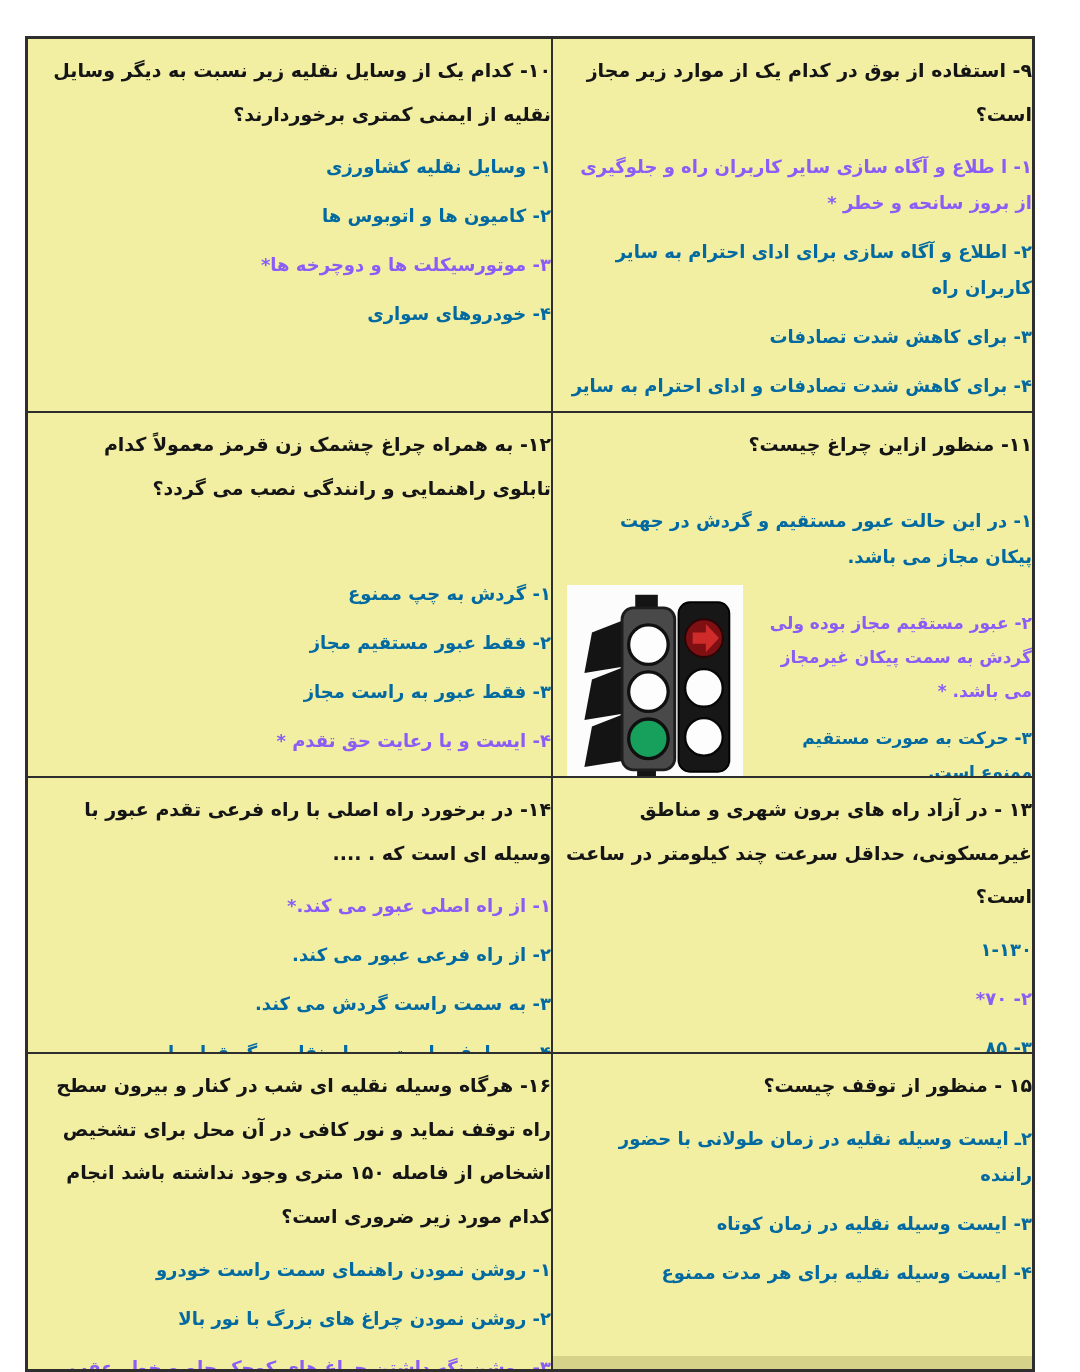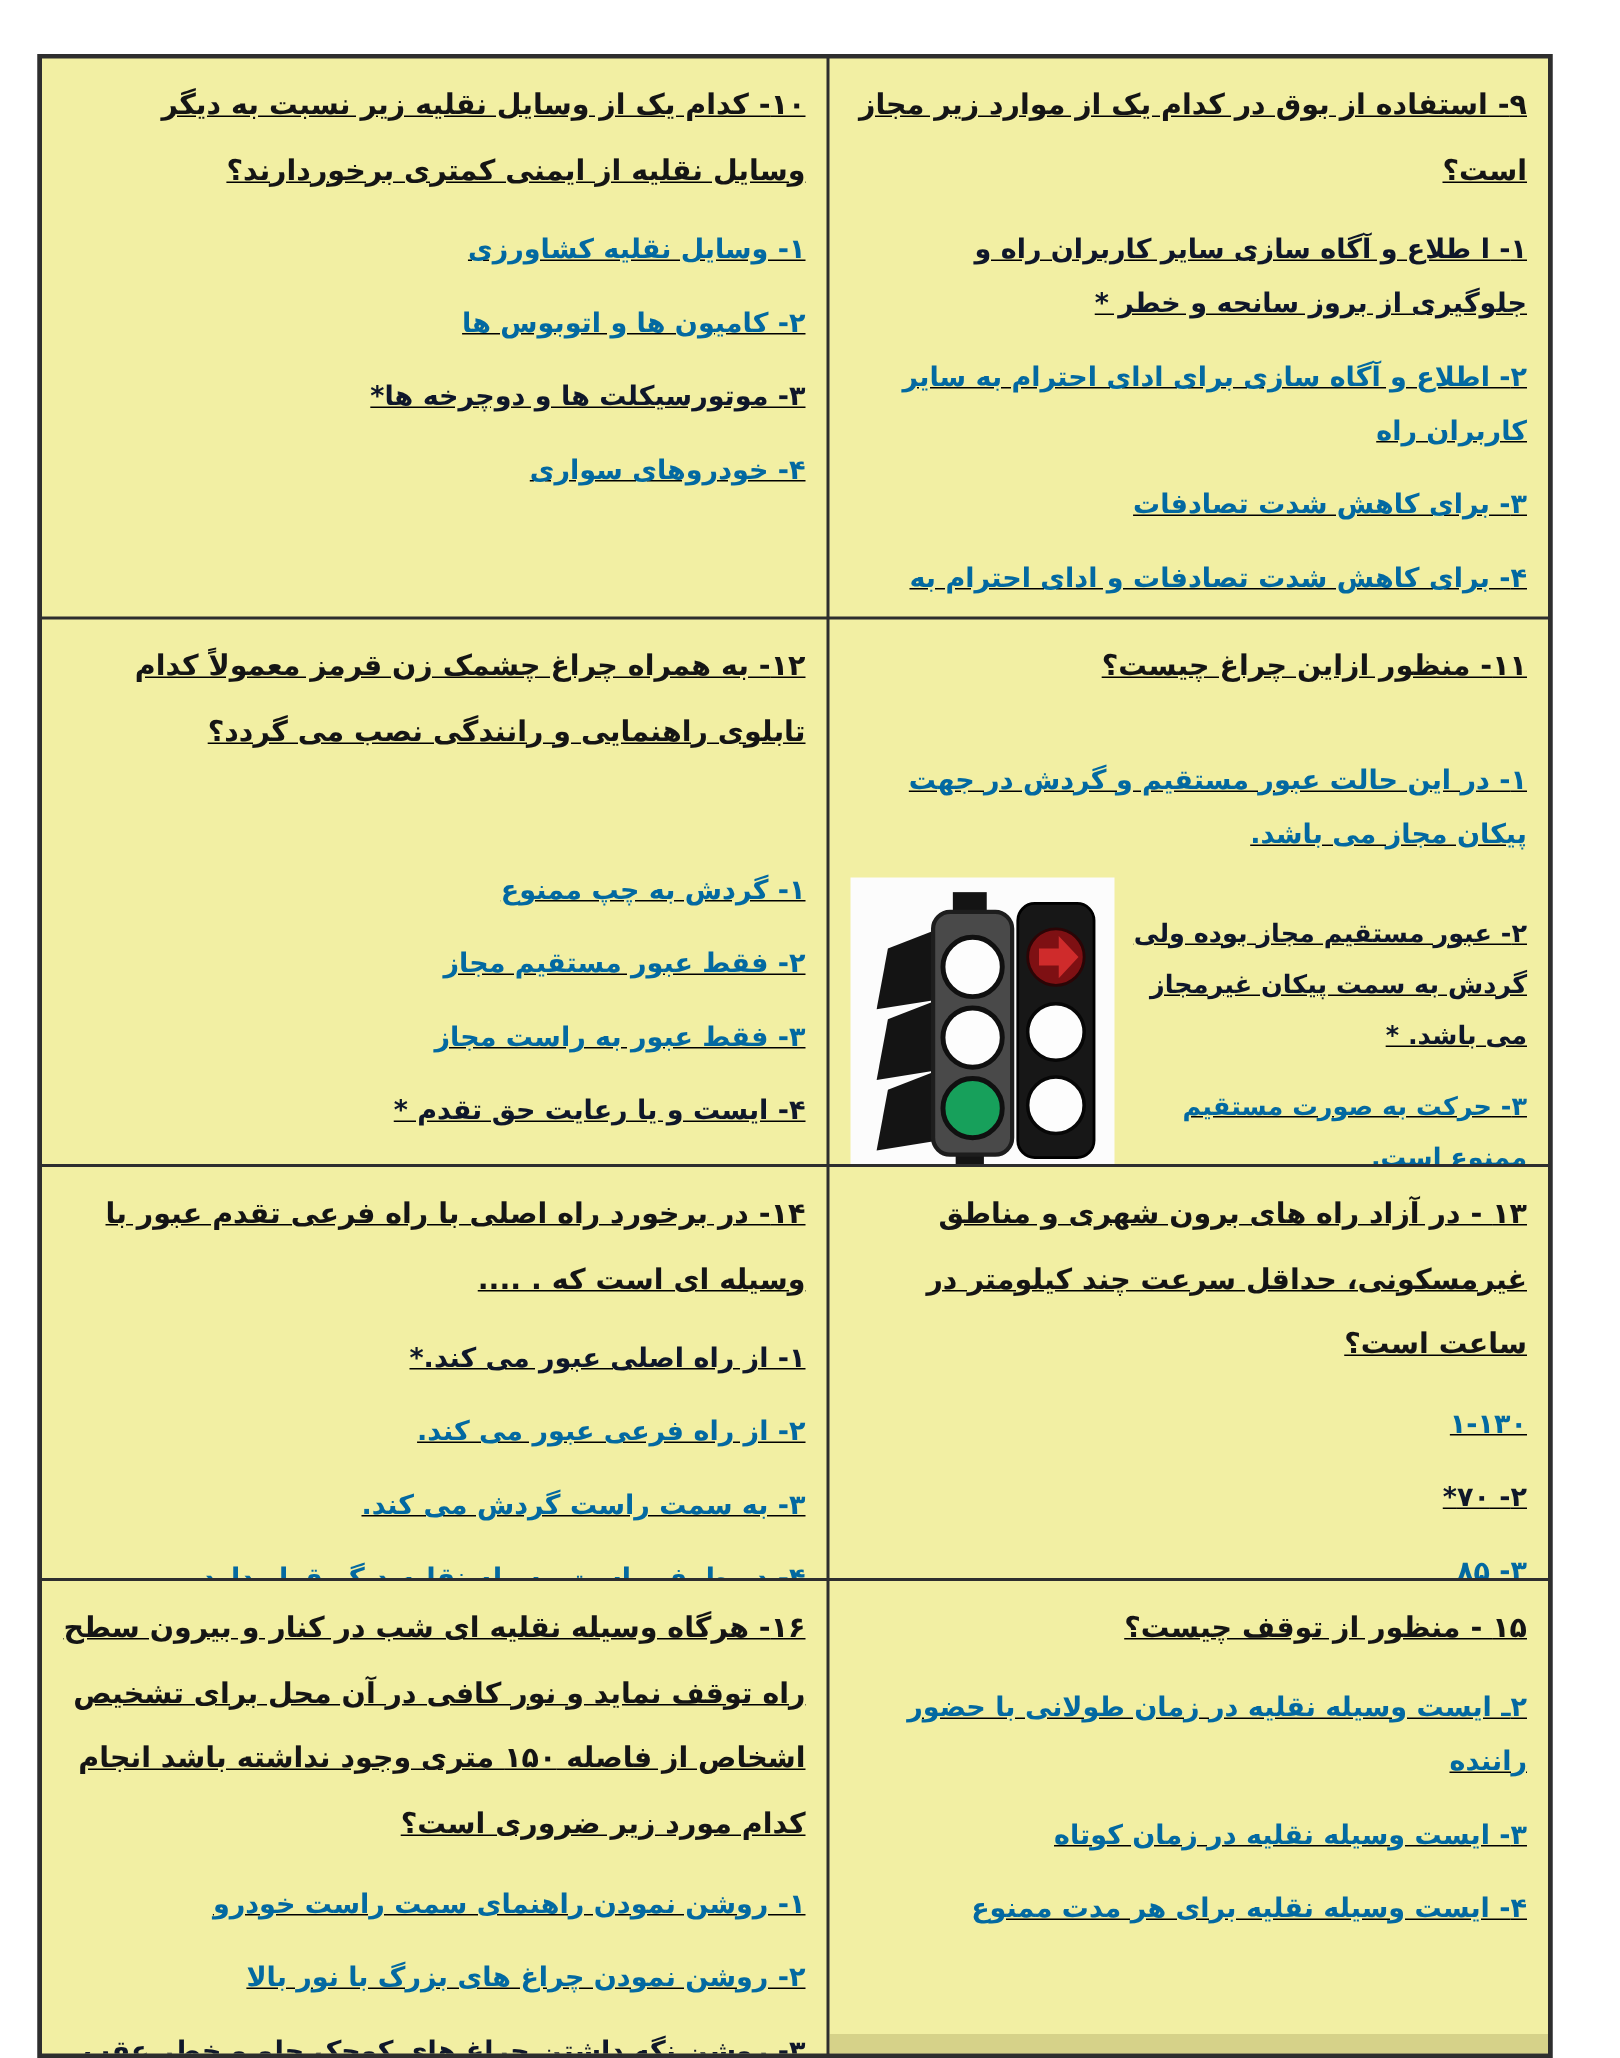--- a/index.html
+++ b/index.html
@@ -17,43 +17,42 @@
     border: 3px solid #2e2e2e;
     background: #2e2e2e;
     display: grid;
     direction: rtl;
     grid-template-columns: 479px 1fr;
     grid-template-rows: 372px 363px 274px 1fr;
     gap: 2px;
   }
   .cell {
     background: #f2efa3;
-    padding: 10px 14px 10px 12px;
+    padding: 10px 0 10px 12px;
     overflow: hidden;
     position: relative;
     direction: rtl;
     text-align: right;
     box-sizing: border-box;
-    text-decoration: underline;
   }
   .q-title {
     color: #151515;
     font-weight: bold;
     font-size: 19px;
     line-height: 2.3;
   }
   .opt {
     color: #0369a1;
     font-weight: bold;
     font-size: 18px;
     line-height: 2.0;
     margin-top: 13px;
     padding-left: 6px;
   }
-  .opt.answer { color: #0f172a; }
+  .opt.answer { color: #8b5cf6; }
   .spacer-lg { margin-top: 66px; }
   .spacer-md { margin-top: 36px; }
   .q11-row {
     display: flex;
     direction: rtl;
     align-items: flex-end;
     margin-top: 4px;
   }
   .q11-row .opts { flex: 1; min-width: 0; }
   .q11-row .opt { font-size: 17px; }

